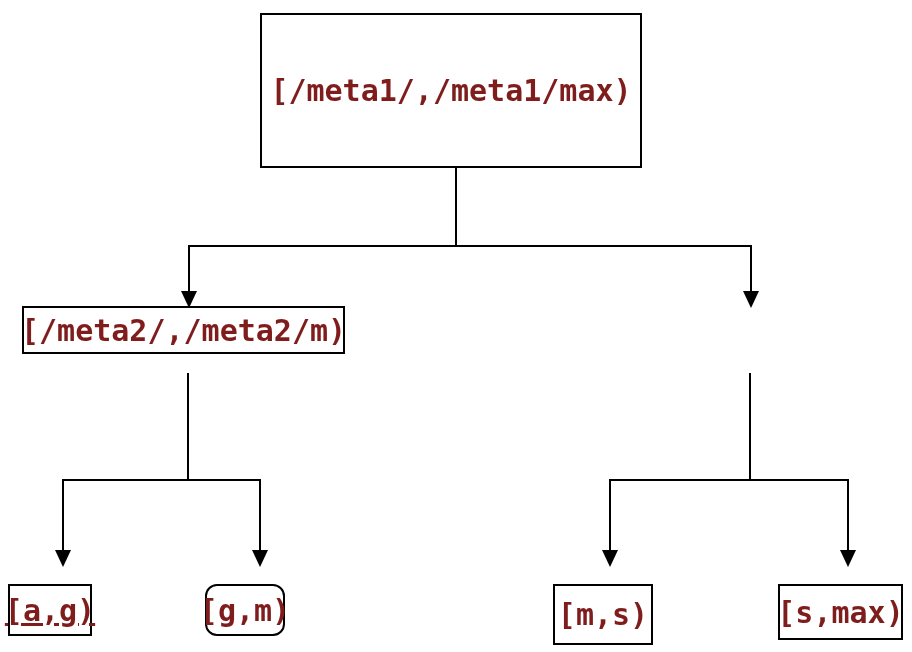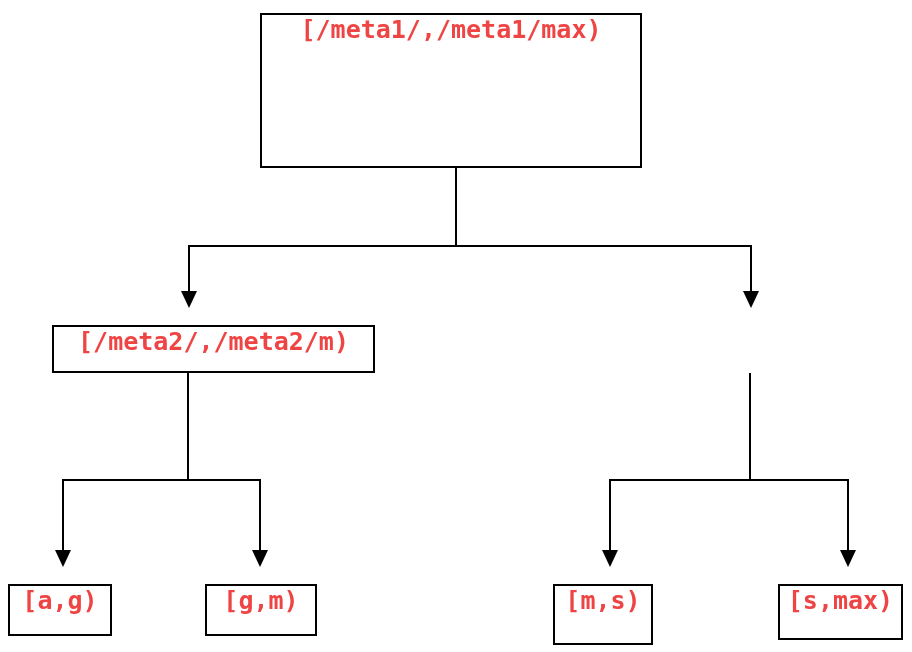--- a/index.html
+++ b/index.html
@@ -14,45 +14,45 @@
     background: #ffffff;
     font-family: "DejaVu Sans Mono", "Liberation Mono", monospace;
     overflow: hidden;
   }
   .node {
     position: absolute;
     box-sizing: border-box;
     border: 2px solid #000000;
     background: #ffffff;
     display: flex;
-    align-items: flex-start;
+    align-items: center;
     justify-content: center;
-    color: #ef4444;
-    font-size: 25px;
+    color: #7f1d1d;
+    font-size: 30px;
     font-weight: 600;
     white-space: nowrap;
   }
   .line {
     position: absolute;
     background: #000000;
   }
   .arrowhead {
     position: absolute;
     width: 0;
     height: 0;
     border-left: 8px solid transparent;
     border-right: 8px solid transparent;
     border-top: 17px solid #000000;
   }
   
   .n-root   { left: 260px; top: 13px;  width: 382px; height: 155px; }
-  .n-l2a    { left: 22px;  top: 325px; width: 323px; height: 48px; margin-left: 30px; }
+  .n-l2a    { left: 22px;  top: 306px; width: 323px; height: 48px; }
   .n-l2b    { left: 582px; top: 325px; width: 321px; height: 48px; }
-  .n-leaf1  { left: 8px;   top: 584px; width: 104px;  height: 52px; }
-  .n-leaf2  { left: 205px; top: 584px; width: 112px;  height: 52px; }
+  .n-leaf1  { left: 8px;   top: 584px; width: 84px;  height: 52px; text-decoration: underline; }
+  .n-leaf2  { left: 205px; top: 584px; width: 80px;  height: 52px; border-radius: 12px; }
   .n-leaf3  { left: 553px; top: 584px; width: 100px; height: 61px; }
   .n-leaf4  { left: 778px; top: 584px; width: 125px; height: 56px; }
 </style>
 </head>
 <body>
 
 <div class="canvas">
 
   <div class="node n-root">
     <span>[/meta1/,/meta1/max)</span>

